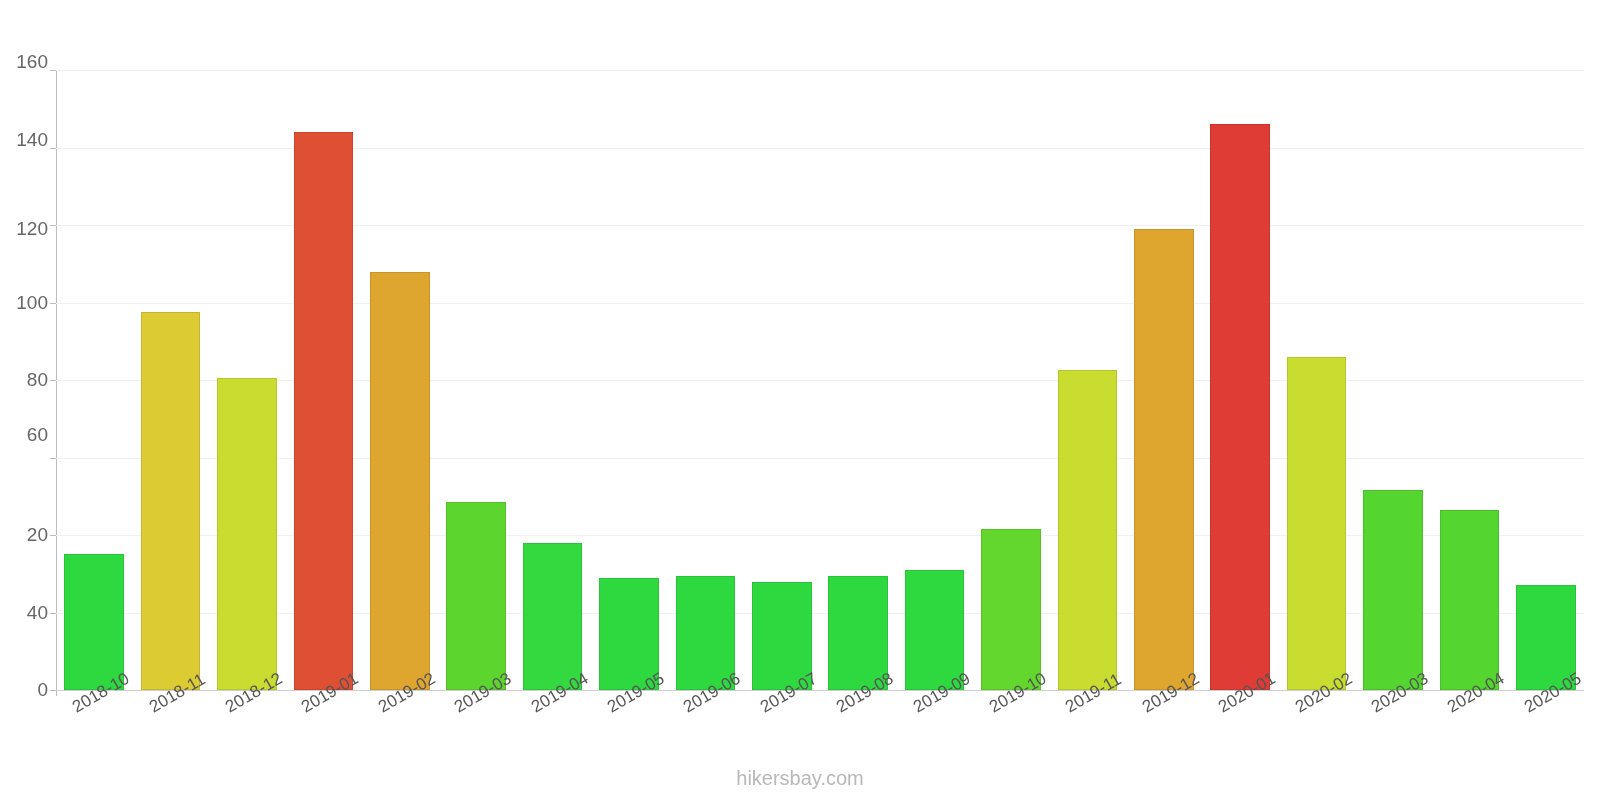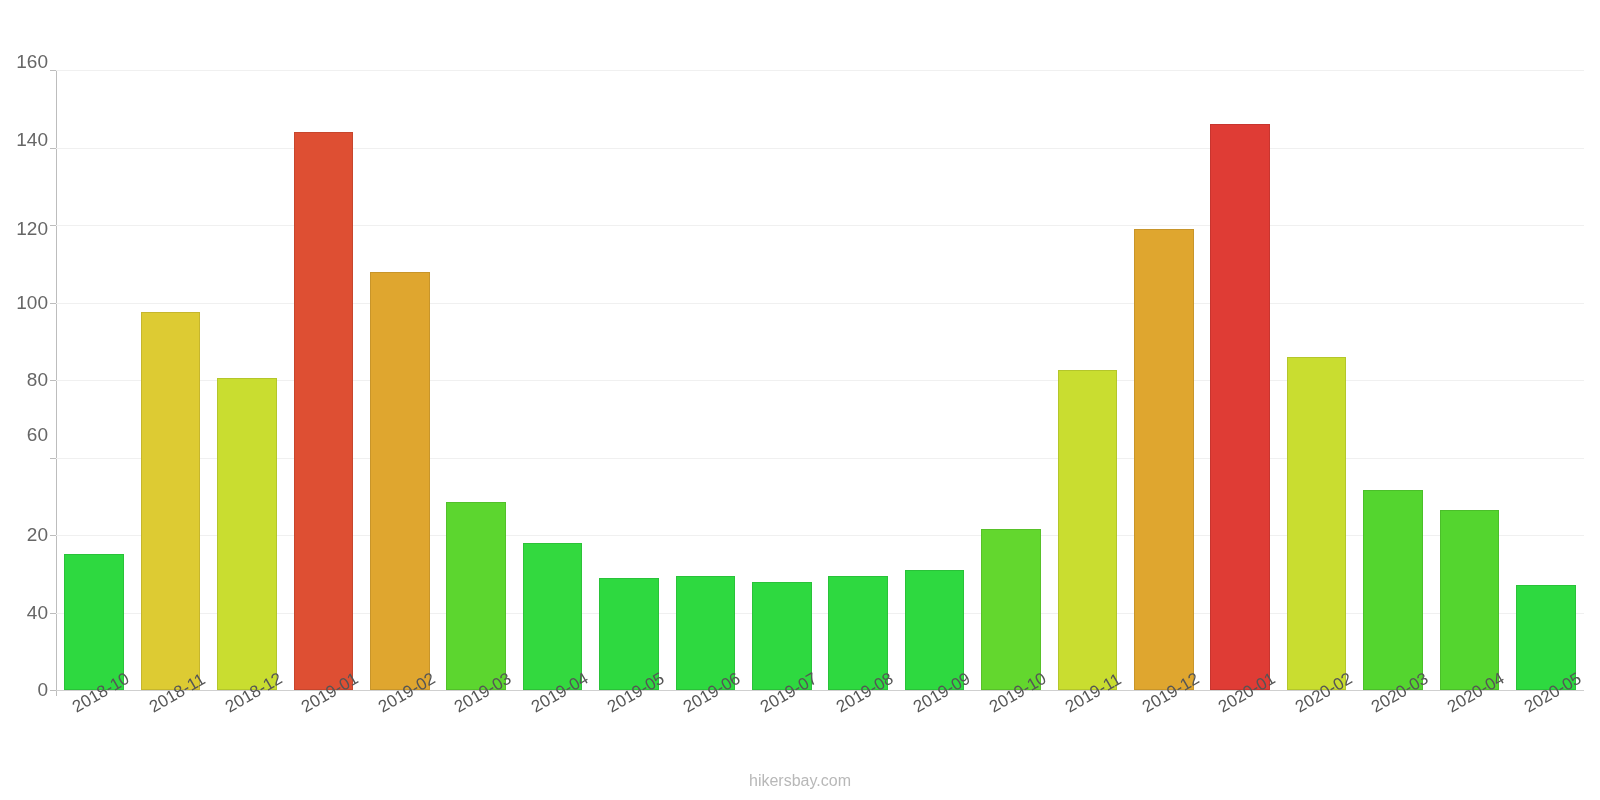--- a/index.html
+++ b/index.html
@@ -115,21 +115,21 @@
     transform-origin: left top;
   }
 
   
   #footer-credit {
     position: absolute;
     left: 0;
     bottom: 10px;
     width: 1600px;
     text-align: center;
-    font-size: 16px;
+    font-size: 20px;
     color: #b8b8b8;
   }
 </style>
 </head>
 <body>
 
 <div id="chart-root">
 
 
   <div id="y-axis-line"></div>

